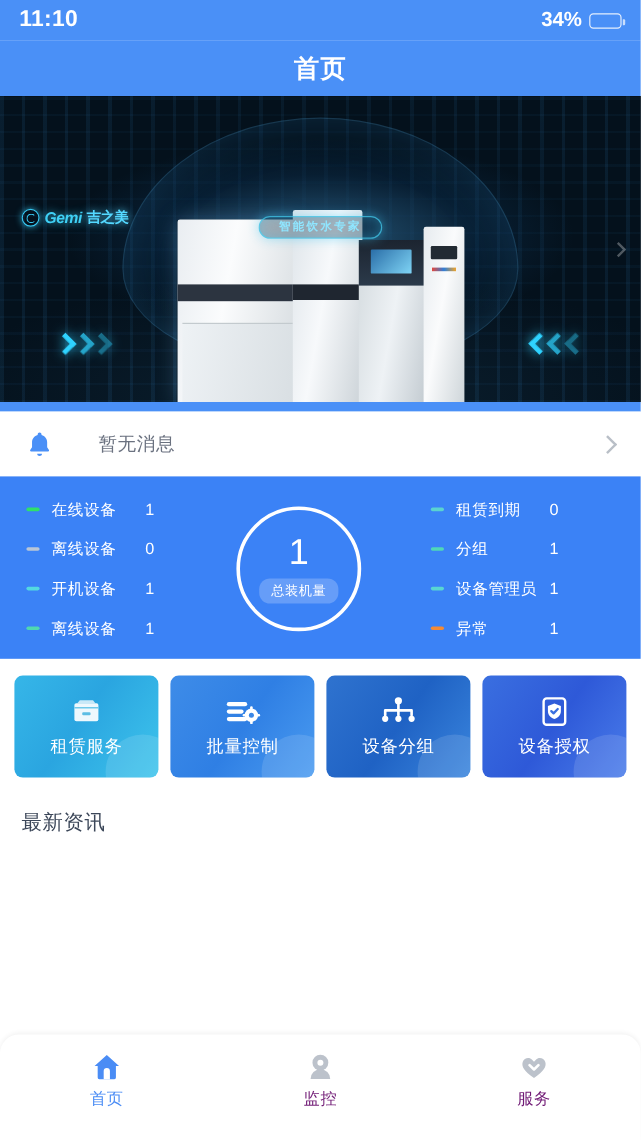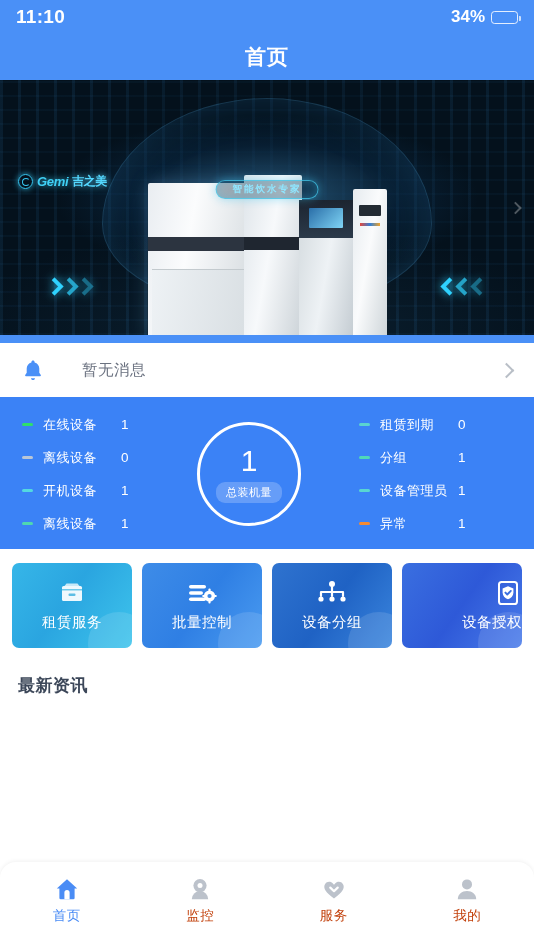--- a/index.html
+++ b/index.html
@@ -171,36 +171,36 @@
     display:flex;flex-direction:column;align-items:center;justify-content:center;gap:7px;
     cursor:pointer;
   }
   .card::after{
     content:"";position:absolute;right:-18px;bottom:-26px;width:62px;height:62px;
     border-radius:50%;background:rgba(255,255,255,.12);
   }
   .card.c1{background:linear-gradient(125deg,#36b6e8 0%,#2aa5e0 45%,#3ec4ec 100%);}
   .card.c2{background:linear-gradient(125deg,#3e8ce8 0%,#2f7fe4 50%,#4a9bf0 100%);}
   .card.c3{background:linear-gradient(125deg,#2f73cf 0%,#1f62c4 50%,#3a85dd 100%);}
-  .card.c4{background:linear-gradient(125deg,#3a6fe0 0%,#2e59d8 50%,#4a7cea 100%);align-items:flex-end;}
+  .card.c4{background:linear-gradient(125deg,#3a6fe0 0%,#2e59d8 50%,#4a7cea 100%);}
   .card-icon{height:26px;display:flex;align-items:center;justify-content:center;z-index:2;}
   .card-label{color:#fff;font-size:14.5px;letter-spacing:.5px;z-index:2;}
   
   .news{background:#fff;padding:10px 18px 0;}
-  .news h2{font-size:17px;color:#3c4759;font-weight:bold;letter-spacing:.5px;}
+  .news h2{font-size:17px;color:#3c4759;font-weight:normal;letter-spacing:.5px;}
   .news-body{min-height:120px;}
   
   .tabbar{
     position:absolute;left:0;right:0;bottom:0;height:88px;background:#fff;
     border-radius:16px 16px 0 0;box-shadow:0 -1px 4px rgba(0,0,0,.06);
     display:flex;align-items:flex-start;padding-top:14px;
   }
   .tab{flex:1;display:flex;flex-direction:column;align-items:center;gap:5px;cursor:pointer;}
   .tab-ico{height:26px;display:flex;align-items:center;justify-content:center;}
-  .tab-label{font-size:13.5px;color:#c2410c;letter-spacing:.5px;}
+  .tab-label{font-size:13.5px;color:#701a75;letter-spacing:.5px;}
   .tab.active .tab-label{color:#4a8cf5;}
 </style>
 </head>
 <body>
 
 <div class="statusbar">
   <div class="sb-center">11:10</div>
   <div class="sb-right">
     <span>34%</span>
     <span class="battery">
@@ -390,22 +390,13 @@
     </div>
     <div class="tab">
       <div class="tab-ico">
         <svg width="26" height="26" viewBox="0 0 26 26">
           <path d="M13 22.4 C4.6 16.6 2.4 12.6 3.6 9 C4.7 5.7 9 4.6 11.4 7.1 L13 8.8 L14.6 7.1 C17 4.6 21.3 5.7 22.4 9 C23.6 12.6 21.4 16.6 13 22.4 Z" fill="#bcc2cb"></path>
           <path d="M9.3 11.6 L13 15.2 L16.7 11.6" stroke="#ffffff" stroke-width="2.2" fill="none" stroke-linecap="round" stroke-linejoin="round"></path>
         </svg>
       </div>
       <div class="tab-label">服务</div>
     </div>
-    <div class="tab">
-      <div class="tab-ico">
-        <svg width="26" height="26" viewBox="0 0 26 26">
-          <circle cx="13" cy="8.4" r="5" fill="#bcc2cb"></circle>
-          <path d="M3.8 23.2 C3.8 18.2 7.9 15 13 15 C18.1 15 22.2 18.2 22.2 23.2 Z" fill="#bcc2cb"></path>
-        </svg>
-      </div>
-      <div class="tab-label">我的</div>
-    </div>
   </div>
 
 </body></html>

